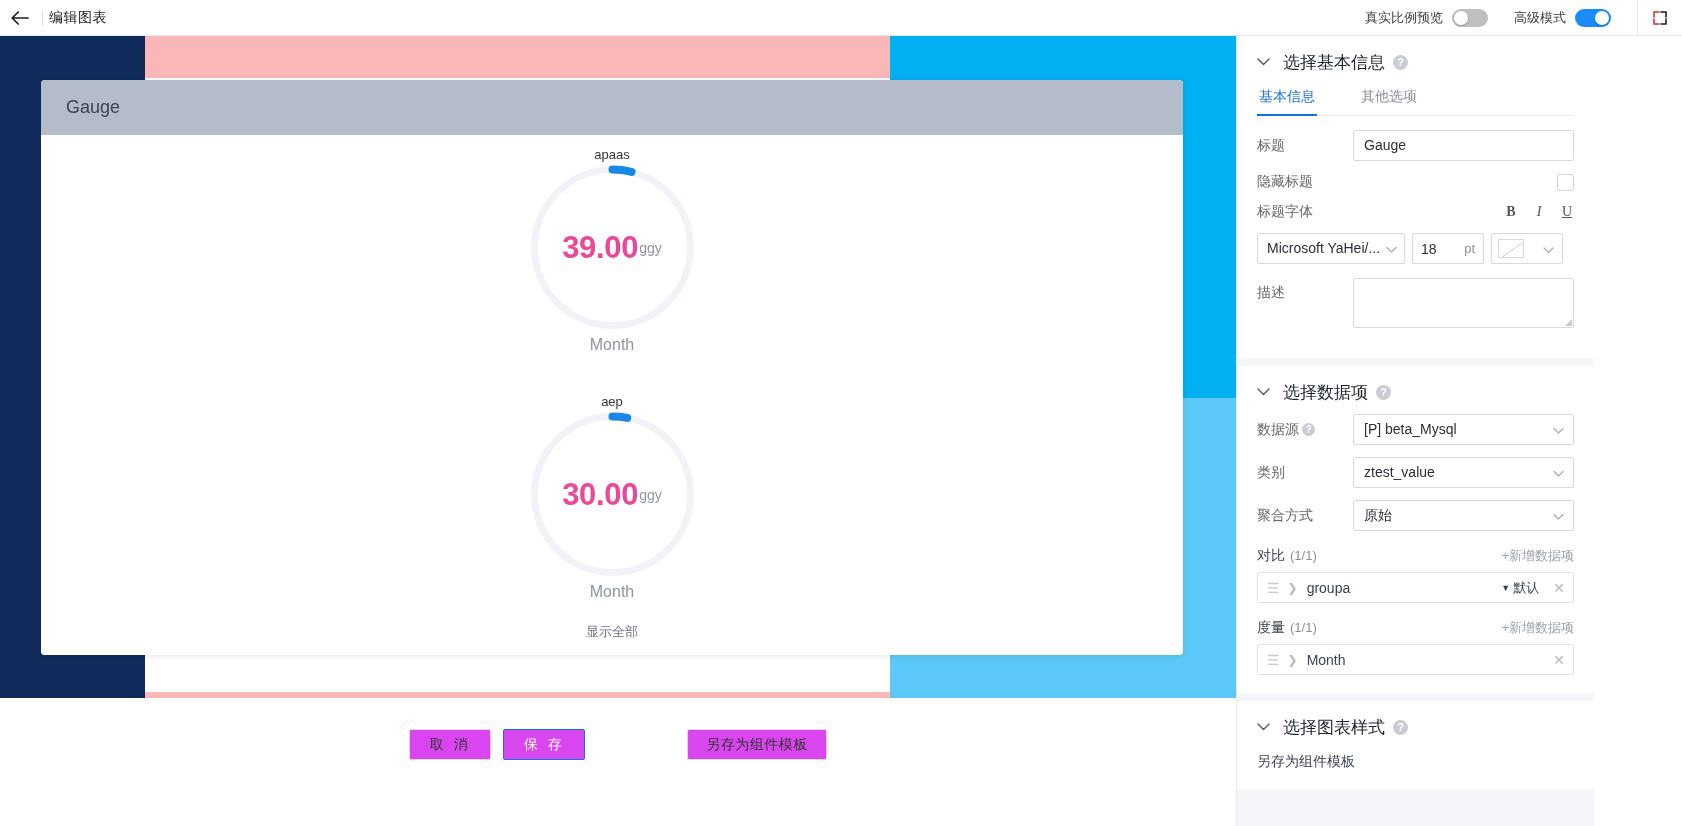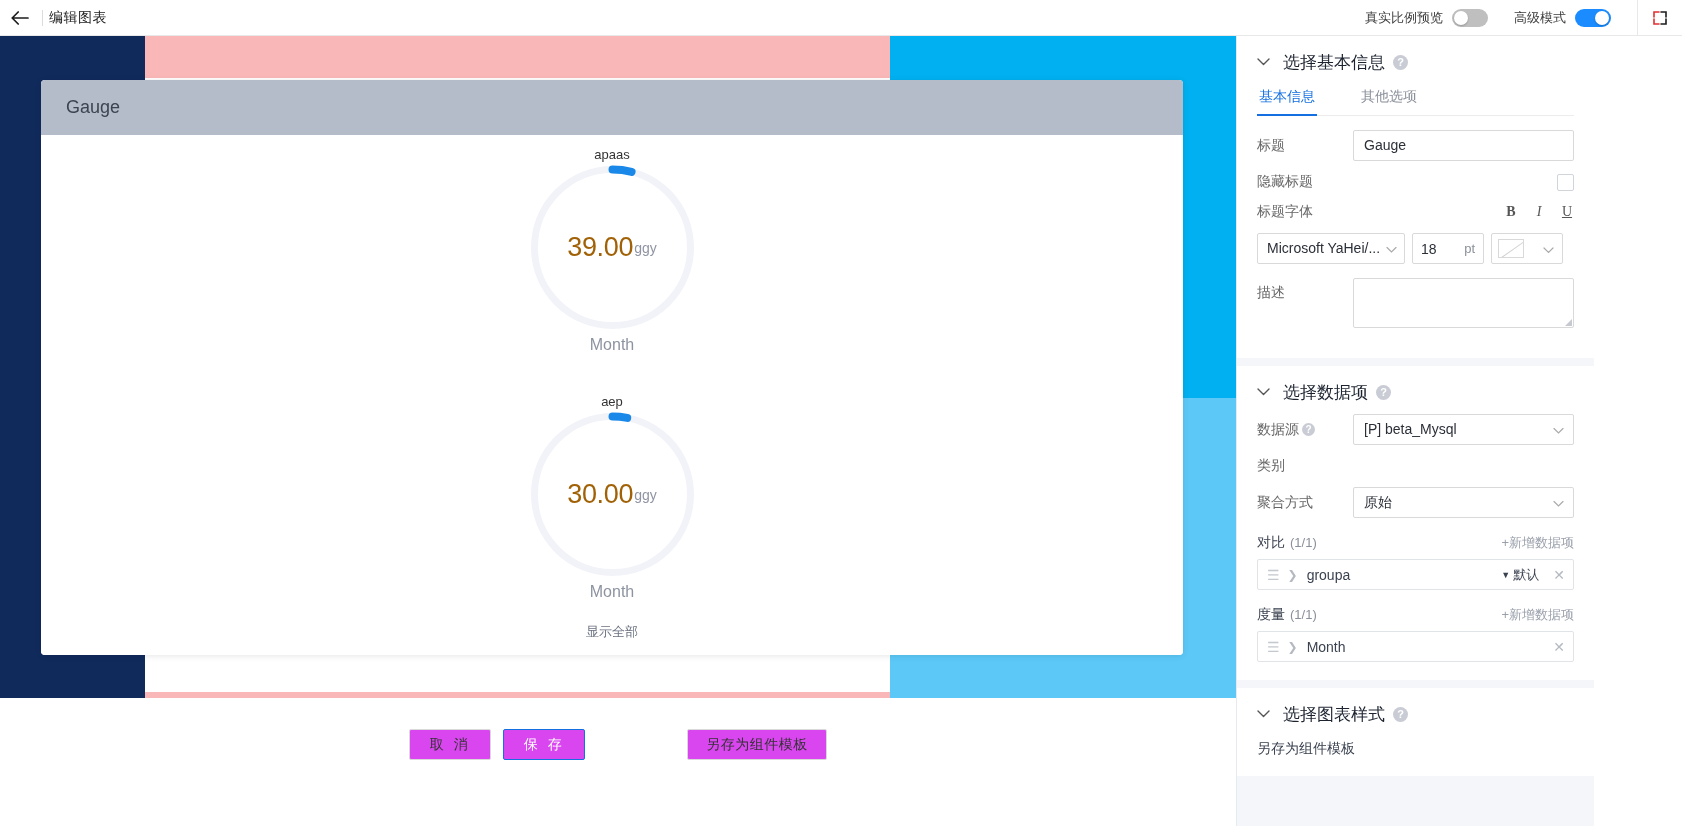--- a/index.html
+++ b/index.html
@@ -106,21 +106,21 @@
   .gauge-ring {
     position: relative; width: 167px; height: 167px;
   }
   .gauge-ring svg { display: block; }
   .gauge-center {
     position: absolute; left: 0; top: 0; width: 167px; height: 167px;
     display: flex; align-items: center; justify-content: center;
     pointer-events: none;
   }
   .gauge-value {
-    font-size: 27px; font-weight: normal; color: #a16207; letter-spacing: -0.3px;
+    font-size: 31px; font-weight: bold; color: #ec4899; letter-spacing: -0.3px;
   }
   .gauge-unit {
     font-size: 14px; color: #9095a3; margin-left: 1px;
   }
   .gauge-caption {
     font-size: 16px; color: #8d93a1; margin-top: 5px;
   }
   .show-all {
     position: absolute; left: 0; right: 0; top: 488px;
     text-align: center; font-size: 13px; color: #6b7280;
@@ -489,20 +489,28 @@
         <span class="arrow">
           <svg width="11" height="7" viewBox="0 0 11 7">
               <path d="M1 1 L5.5 5.5 L10 1" stroke="#aaa" stroke-width="1.2" fill="none" stroke-linecap="round"></path>
             </svg>
         </span>
       </div>
     </div>
 
     <div class="row">
       <div class="row-label">类别</div>
+      <div class="select">
+        <span>ztest_value</span>
+        <span class="arrow">
+          <svg width="11" height="7" viewBox="0 0 11 7">
+              <path d="M1 1 L5.5 5.5 L10 1" stroke="#aaa" stroke-width="1.2" fill="none" stroke-linecap="round"></path>
+            </svg>
+        </span>
+      </div>
     </div>
 
     <div class="row">
       <div class="row-label">聚合方式</div>
       <div class="select">
         <span>原始</span>
         <span class="arrow">
           <svg width="11" height="7" viewBox="0 0 11 7">
               <path d="M1 1 L5.5 5.5 L10 1" stroke="#aaa" stroke-width="1.2" fill="none" stroke-linecap="round"></path>
             </svg>

